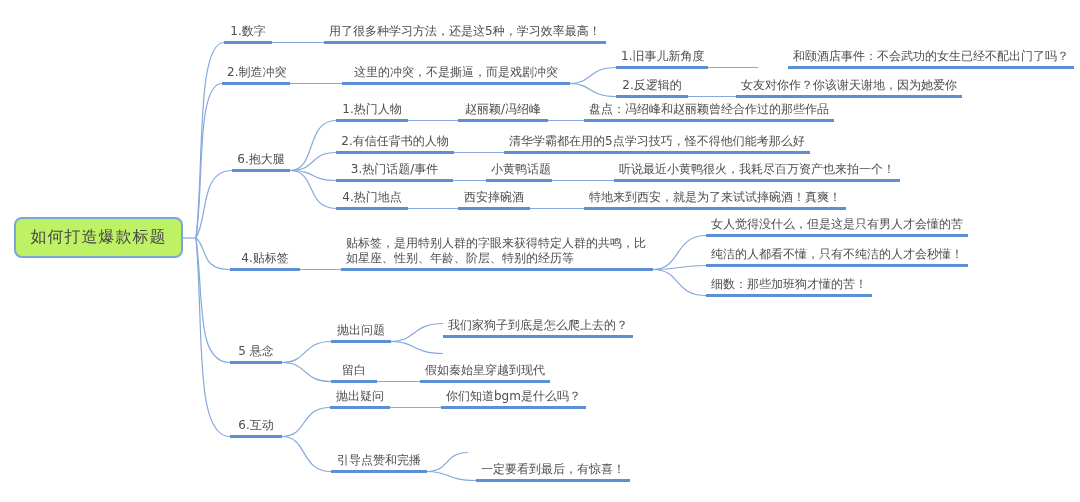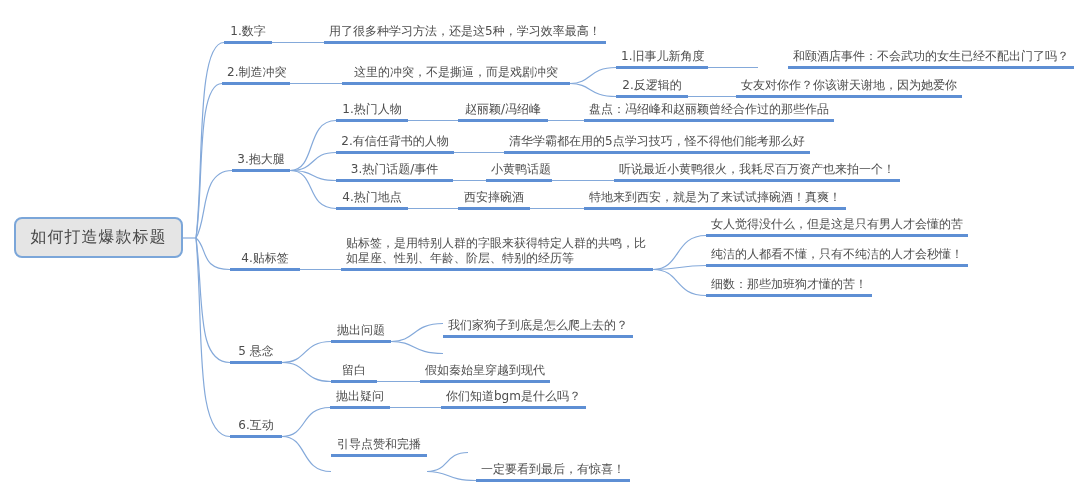--- a/index.html
+++ b/index.html
@@ -11,21 +11,21 @@
   .node{
     position:absolute;box-sizing:border-box;
     font-size:12px;line-height:15px;color:#4d4d4d;
     padding:1px 5px 2px;border-bottom:3px solid #5e8fd4;
     white-space:nowrap;
   }
   .label{text-align:center;}
   .wrap{white-space:normal;text-align:left;}
   #root{
     position:absolute;left:14px;top:217px;width:169px;height:41px;
-    box-sizing:border-box;background:#e5e5e5;border:2px solid #7ba6d9;border-radius:8px;
+    box-sizing:border-box;background:#bef264;border:2px solid #7ba6d9;border-radius:8px;
     display:flex;align-items:center;justify-content:center;
     font-size:16px;color:#474747;letter-spacing:1px;white-space:nowrap;
   }
 </style>
 </head>
 <body>
 
 <div id="canvas">
 
   <svg id="wires" viewBox="0 0 1080 502" xmlns="http://www.w3.org/2000/svg" fill="none" stroke="#84a9da" stroke-width="1.2">
@@ -81,21 +81,21 @@
   <div class="node label" style="left:224px;top:23px;width:48px">1.数字</div>
   <div class="node" style="left:324px;top:23px">用了很多种学习方法，还是这5种，学习效率最高！</div>
 
   <div class="node label" style="left:222px;top:64px;width:68px">2.制造冲突</div>
   <div class="node label" style="left:342px;top:64px;width:228px">这里的冲突，不是撕逼，而是戏剧冲突</div>
   <div class="node label" style="left:616px;top:48px;width:92px">1.旧事儿新角度</div>
   <div class="node" style="left:788px;top:48px">和颐酒店事件：不会武功的女生已经不配出门了吗？</div>
   <div class="node label" style="left:616px;top:77px;width:72px">2.反逻辑的</div>
   <div class="node" style="left:736px;top:77px">女友对你作？你该谢天谢地，因为她爱你</div>
 
-  <div class="node label" style="left:232px;top:151px;width:58px">3.抱大腿</div>
+  <div class="node label" style="left:232px;top:151px;width:58px">6.抱大腿</div>
   <div class="node label" style="left:336px;top:101px;width:72px">1.热门人物</div>
   <div class="node label" style="left:458px;top:101px;width:90px">赵丽颖/冯绍峰</div>
   <div class="node" style="left:584px;top:101px">盘点：冯绍峰和赵丽颖曾经合作过的那些作品</div>
   <div class="node label" style="left:336px;top:133px;width:118px">2.有信任背书的人物</div>
   <div class="node" style="left:504px;top:133px">清华学霸都在用的5点学习技巧，怪不得他们能考那么好</div>
   <div class="node label" style="left:336px;top:161px;width:117px">3.热门话题/事件</div>
   <div class="node label" style="left:486px;top:161px;width:66px">小黄鸭话题</div>
   <div class="node" style="left:614px;top:161px">听说最近小黄鸭很火，我耗尽百万资产也来拍一个！</div>
   <div class="node label" style="left:336px;top:189px;width:72px">4.热门地点</div>
   <div class="node label" style="left:458px;top:189px;width:72px">西安摔碗酒</div>
@@ -109,16 +109,16 @@
 
   <div class="node label" style="left:230px;top:343px;width:52px">5 悬念</div>
   <div class="node label" style="left:331px;top:322px;width:60px">抛出问题</div>
   <div class="node" style="left:443px;top:317px">我们家狗子到底是怎么爬上去的？</div>
   <div class="node label" style="left:331px;top:362px;width:46px">留白</div>
   <div class="node" style="left:420px;top:362px">假如秦始皇穿越到现代</div>
 
   <div class="node label" style="left:230px;top:417px;width:52px">6.互动</div>
   <div class="node label" style="left:330px;top:388px;width:60px">抛出疑问</div>
   <div class="node" style="left:441px;top:388px">你们知道bgm是什么吗？</div>
-  <div class="node label" style="left:331px;top:436px;width:96px">引导点赞和完播</div>
+  <div class="node label" style="left:331px;top:452px;width:96px">引导点赞和完播</div>
   <div class="node" style="left:476px;top:461px">一定要看到最后，有惊喜！</div>
 
 </div>
 
 </body></html>

